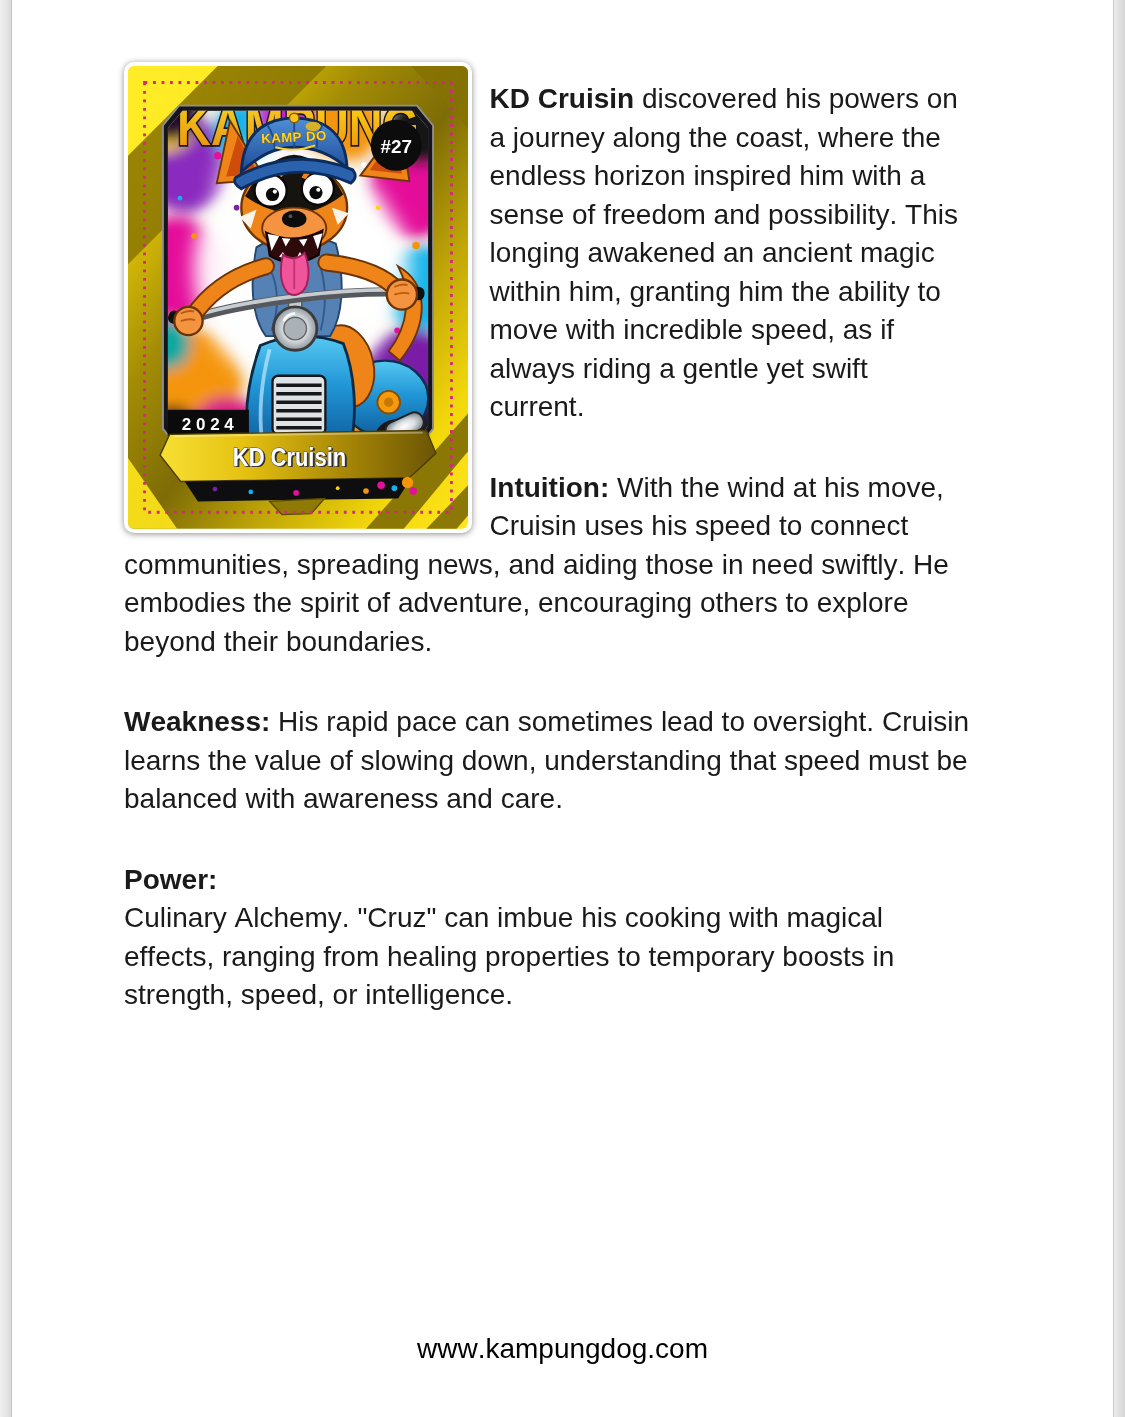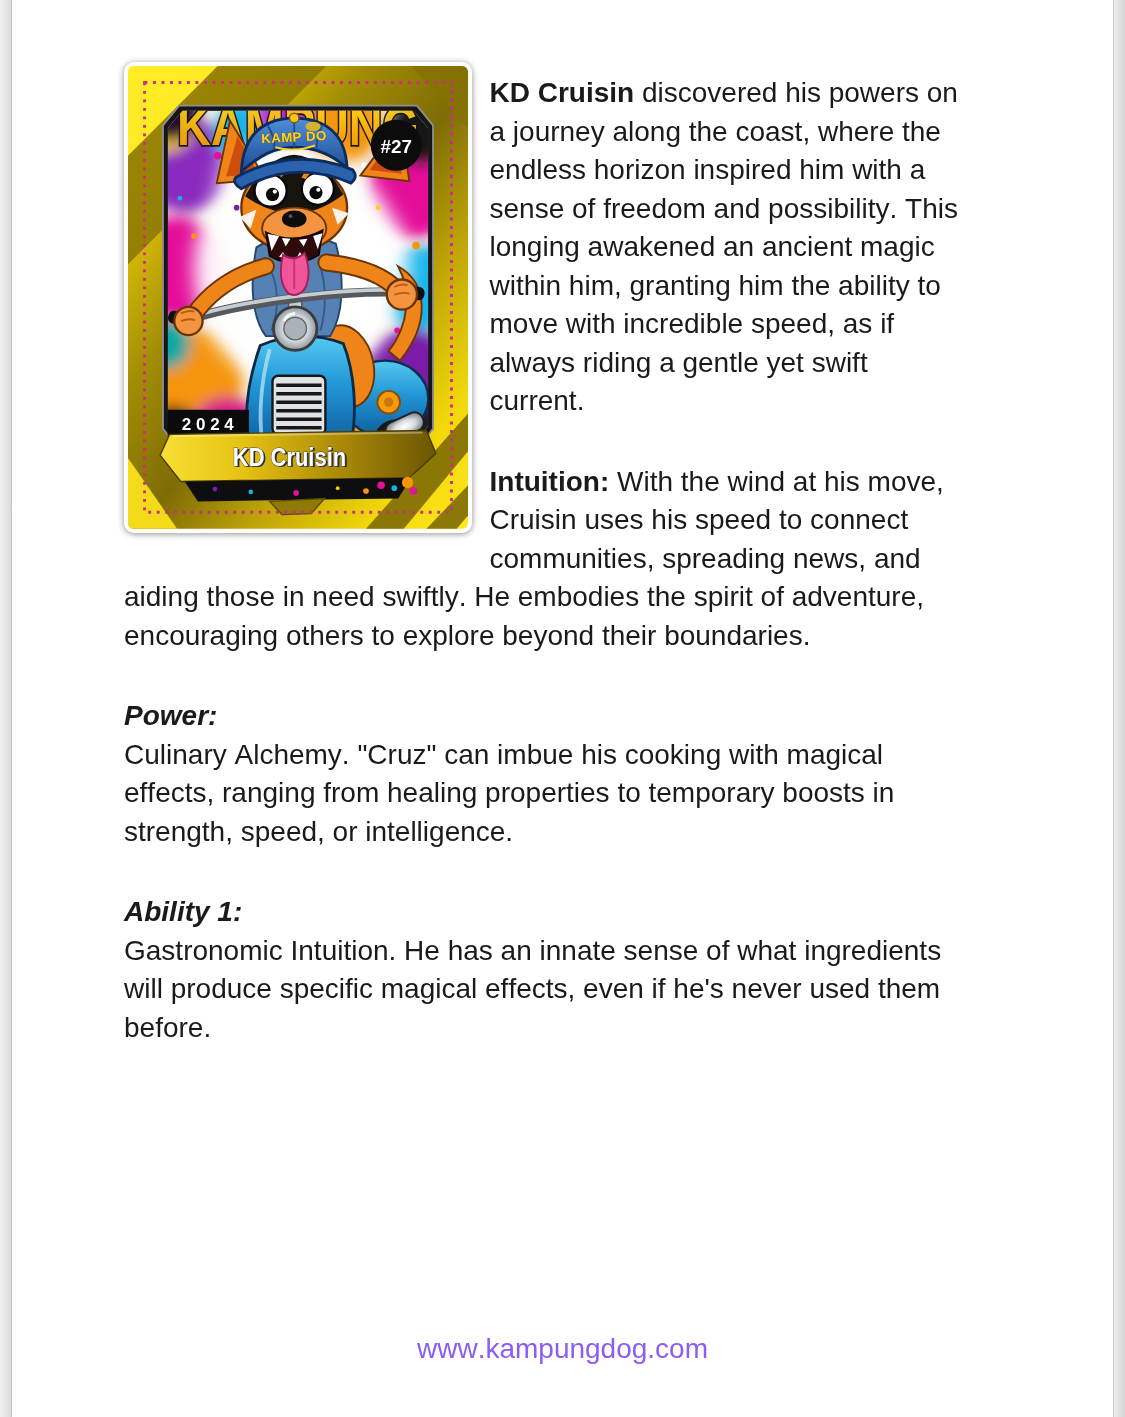--- a/index.html
+++ b/index.html
@@ -5,28 +5,28 @@
   html,body{margin:0;padding:0;background:#fff;}
   .page{position:relative;width:1125px;height:1417px;background:#ffffff;overflow:hidden;
         font-family:"Liberation Sans","DejaVu Sans",sans-serif;color:#1a1a1a;
         font-kerning:none;font-variant-ligatures:none;}
   .gutter{position:absolute;top:0;bottom:0;width:11px;}
   .gutter-left{left:0;background:linear-gradient(to right,#f0f0f0,#dcdcdc);border-right:1px solid #c4c4c4;}
   .gutter-right{right:0;background:linear-gradient(to right,#ececec,#d5d5d5);border-left:1px solid #c9c9c9;}
   .content{position:absolute;left:124px;top:66px;width:846px;
            font-size:28px;line-height:38.5px;word-spacing:normal;}
   .content p{margin:42px 0 0 0;}
-  .content p:first-of-type{margin-top:8px;}
+  .content p:first-of-type{margin-top:14px;}
   .para strong{font-weight:bold;}
-  .blk{display:block;font-style:italic;}
+  .blk{display:block;}
   .card-wrap{float:left;width:340px;margin:-4px 17.5px 8px 0;padding:4px;background:#fff;
              border-radius:10px;box-shadow:0 1px 6px rgba(0,0,0,.45);}
   .card-wrap svg{display:block;width:340px;height:462.8px;border-radius:6px;}
   .footer{position:absolute;top:1330px;left:0;width:100%;text-align:center;
-          font-size:28px;line-height:38px;color:#8b5cf6;}
+          font-size:28px;line-height:38px;color:#000000;}
 </style>
 </head>
 <body>
 
 <div class="page">
   <div class="gutter gutter-left"></div>
   <div class="gutter gutter-right"></div>
 
   <div class="content">
 
@@ -252,21 +252,21 @@
         </g>
 
         <rect x="17.5" y="17.5" width="325" height="455" fill="none" stroke="#d12a80" stroke-width="3" stroke-dasharray="3 6"></rect>
       </svg>
     </div>
 
     <p class="para"><strong>KD Cruisin</strong><span> discovered his powers on a journey along the coast, where the endless horizon inspired him with a sense of freedom and possibility. This longing awakened an ancient magic within him, granting him the ability to move with incredible speed, as if always riding a gentle yet swift current.</span></p>
 
     <p class="para"><strong>Intuition:</strong><span> With the wind at his move, Cruisin uses his speed to connect communities, spreading news, and aiding those in need swiftly. He embodies the spirit of adventure, encouraging others to explore beyond their boundaries.</span></p>
 
+    <p class="para"><strong>Weakness:</strong><span> His rapid pace can sometimes lead to oversight. Cruisin learns the value of slowing down, understanding that speed must be balanced with awareness and care.</span></p>
 
     <p class="para"><strong class="blk">Power:</strong><span>Culinary Alchemy. "Cruz" can imbue his cooking with magical effects, ranging from healing properties to temporary boosts in strength, speed, or intelligence.</span></p>
 
-    <p class="para"><strong class="blk">Ability 1:</strong><span>Gastronomic Intuition. He has an innate sense of what ingredients will produce specific magical effects, even if he's never used them before.</span></p>
 
   </div>
 
   <div class="footer">www.kampungdog.com</div>
 </div>
 
 </body></html>

